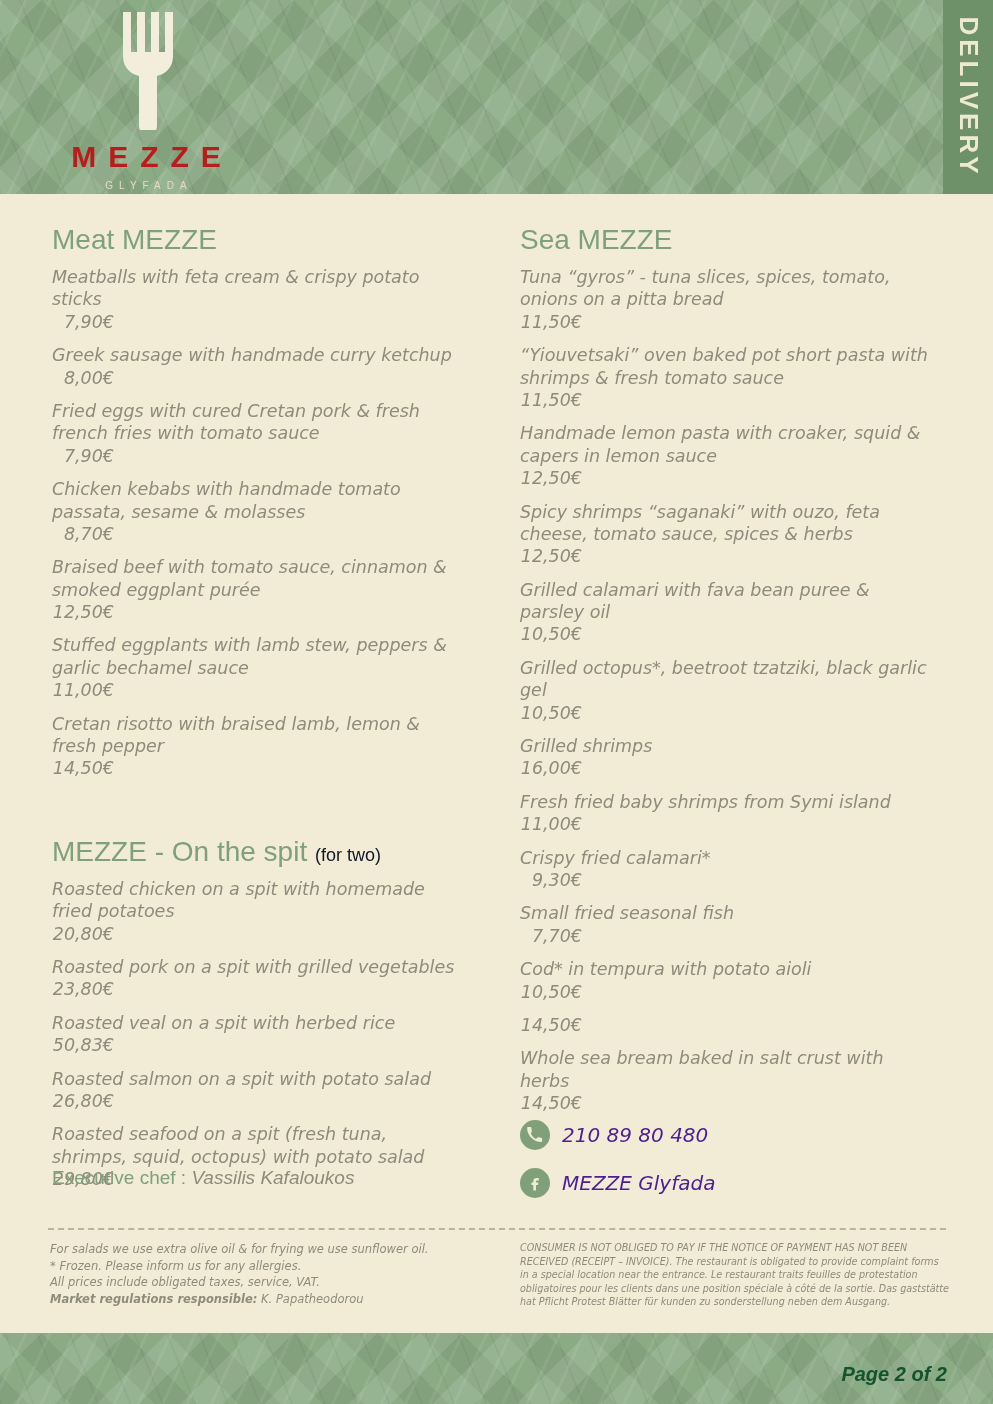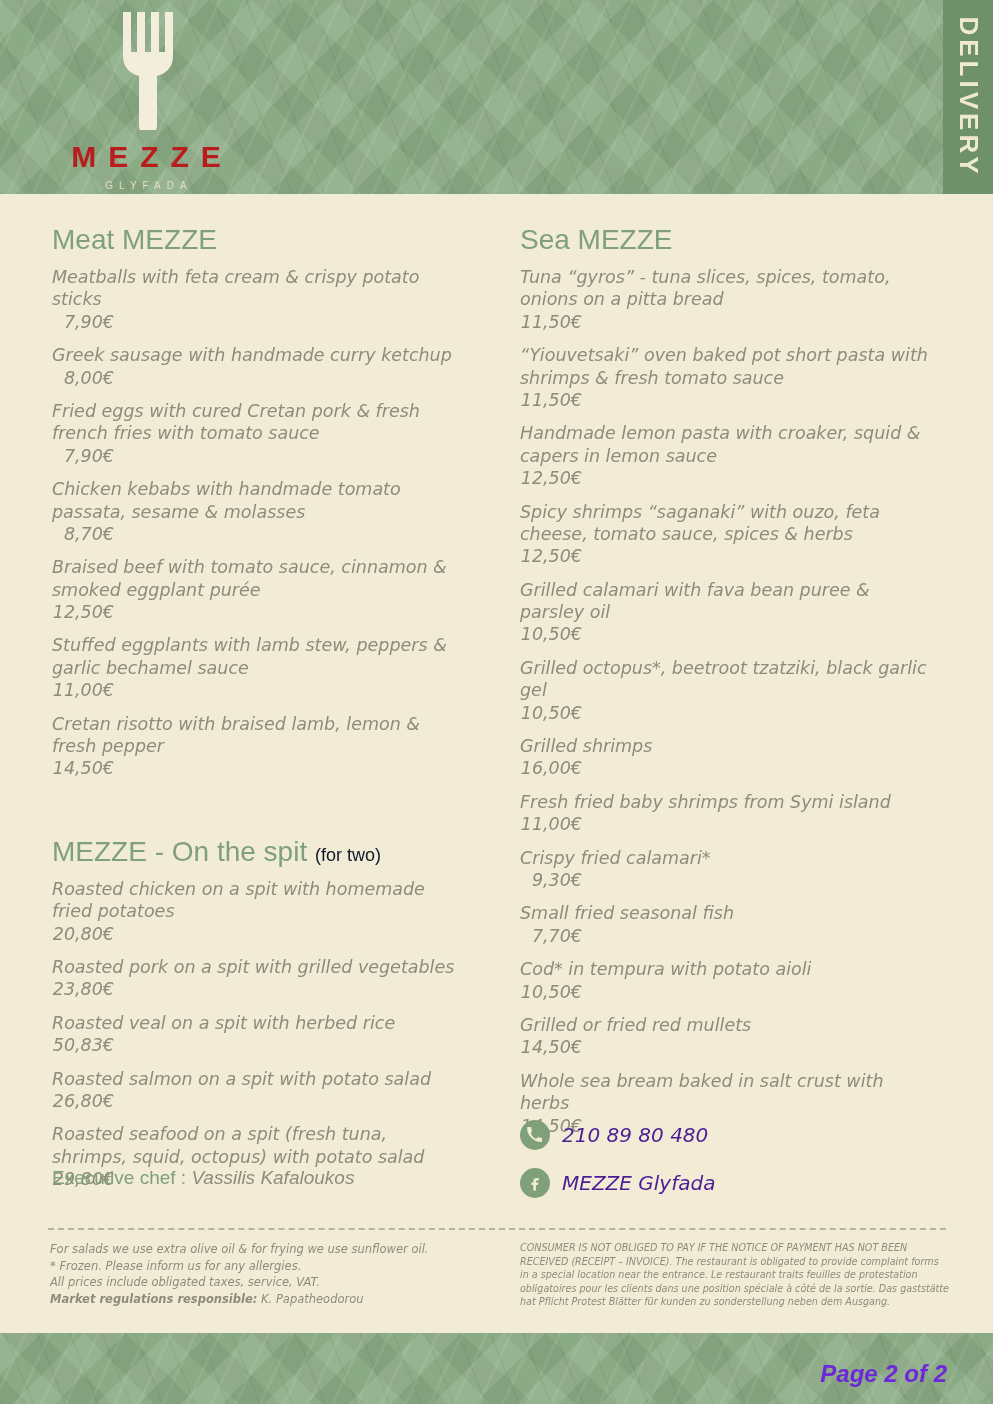--- a/index.html
+++ b/index.html
@@ -216,22 +216,22 @@
 
   
   #page-number {
     position: absolute;
     right: 46px;
     top: 1374px;
     transform: translateY(-50%);
     font-family: "Liberation Sans", sans-serif;
     font-style: italic;
     font-weight: 700;
-    font-size: 24px;
-    color: #6d28d9;
+    font-size: 20px;
+    color: #14532d;
     z-index: 4;
   }
 </style>
 </head>
 <body>
 
 <div id="header-band" class="chevron-band"></div>
 
 <div id="logo-block">
   <span class="fork-icon">
@@ -357,21 +357,20 @@
     </div>
     <div class="menu-item">
       <div class="item-name">Small fried seasonal fish</div>
       <div class="item-price">7,70€</div>
     </div>
     <div class="menu-item">
       <div class="item-name">Cod* in tempura with potato aioli</div>
       <div class="item-price">10,50€</div>
     </div>
     <div class="menu-item">
-      <div class="item-name">Grilled or fried red mullets</div>
       <div class="item-price">14,50€</div>
     </div>
     <div class="menu-item">
       <div class="item-name">Whole sea bream baked in salt crust with herbs</div>
       <div class="item-price">14,50€</div>
     </div>
   </div>
 </div>
 
 <div id="chef-line">

